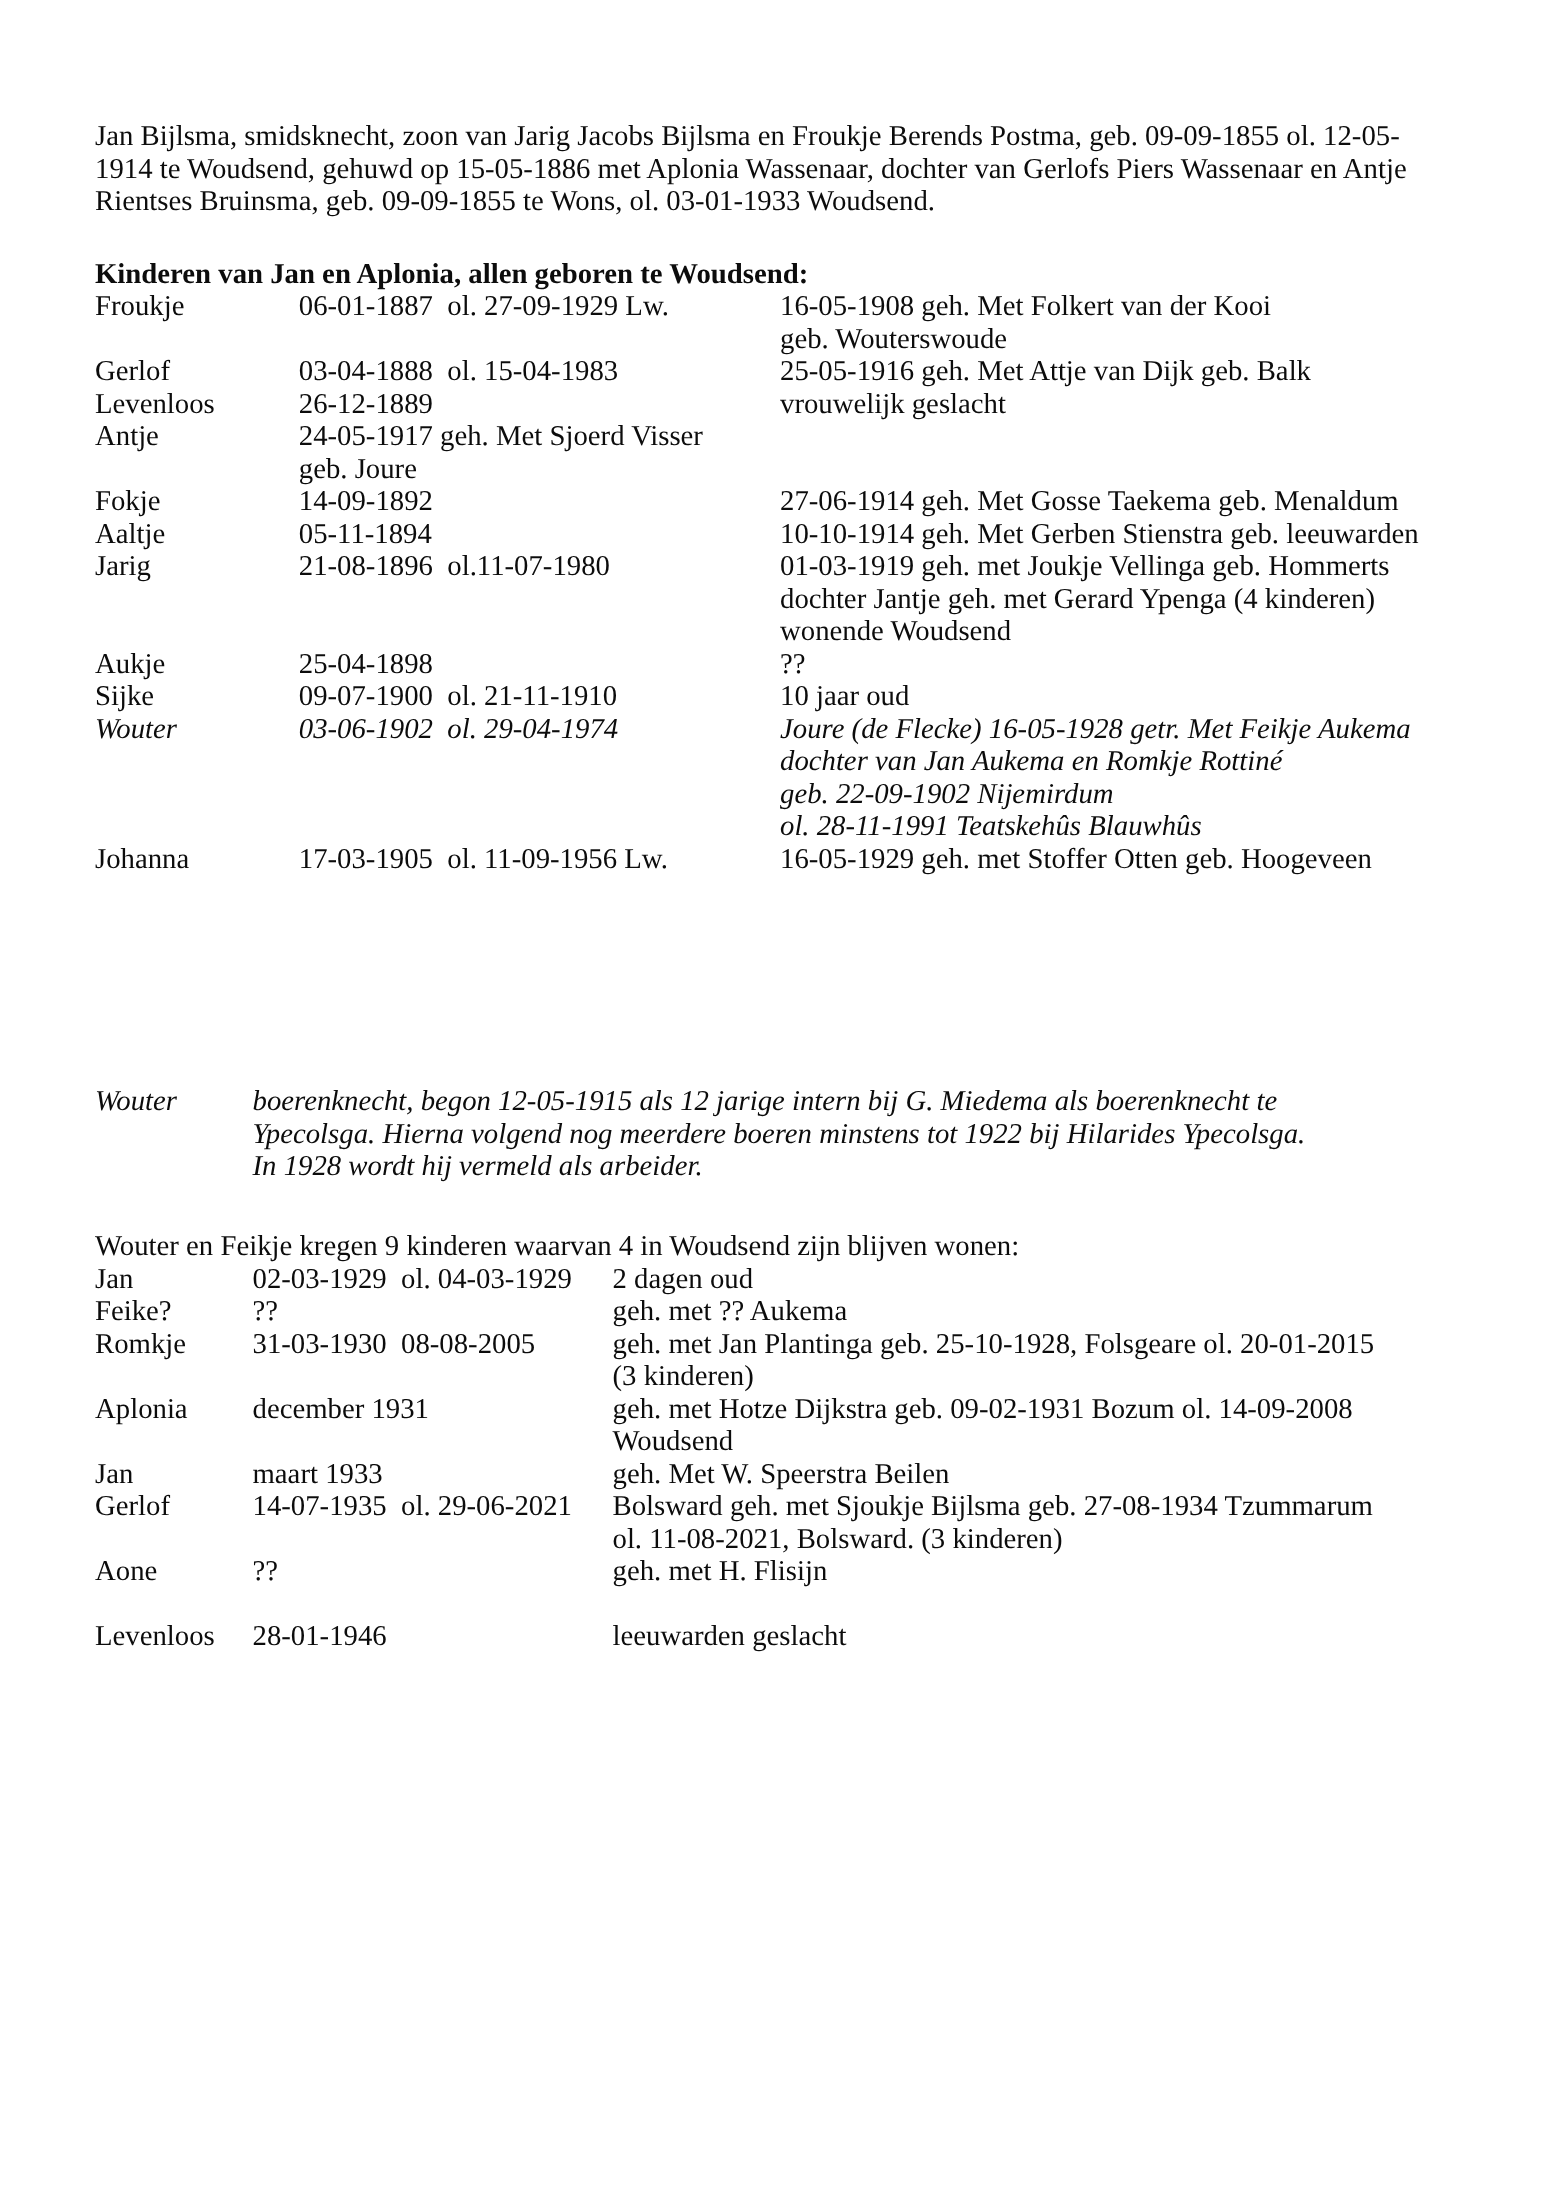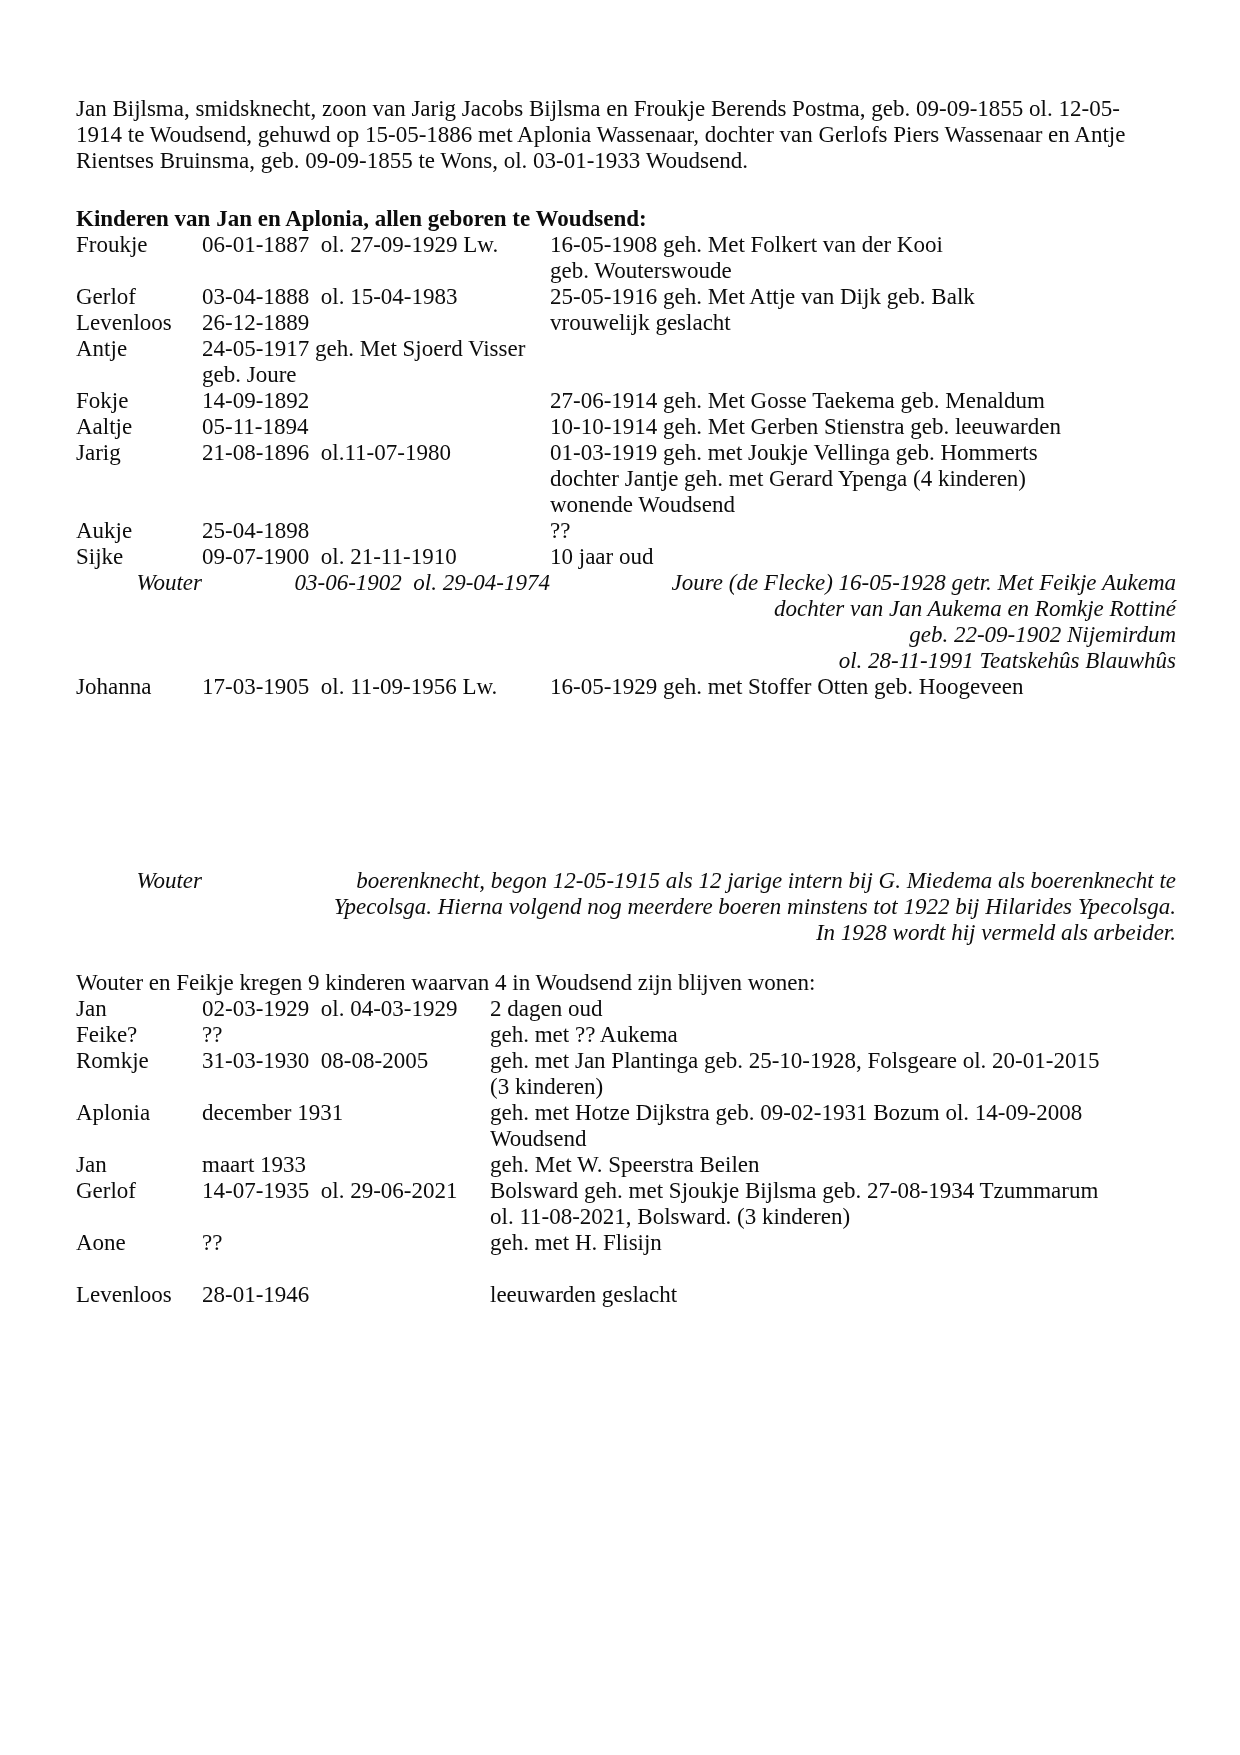--- a/index.html
+++ b/index.html
@@ -18,30 +18,30 @@
     font-family: "Liberation Serif", "DejaVu Serif", serif;
     font-size: 23px;
     line-height: 26px;
   }
   .para, .heading {
     margin: 0;
     white-space: pre-wrap;
   }
   .heading-1 { margin-top: 32px; font-weight: bold; }
   .note { margin-top: 168px; }
-  .heading-2 { margin-top: 24px; }
+  .heading-2 { margin-top: 38px; }
   .row {
     display: grid;
     align-items: start;
   }
-  .t1 .row { grid-template-columns: 126px 348px 1fr; }
+  .t1 .row { grid-template-columns: 126px 348px 1fr; gap: 37px; }
   .t2 .row { grid-template-columns: 126px 288px 1fr; }
   .note.row { grid-template-columns: 126px 1fr; }
   .cell { white-space: pre-wrap; }
-  .italic { font-style: italic; text-align: right; }
+  .italic { font-style: italic; }
   .gap-above { margin-top: 26px; }
 </style>
 </head>
 <body>
 
 <div class="page">
 
   <p class="para">Jan Bijlsma, smidsknecht, zoon van Jarig Jacobs Bijlsma en Froukje Berends Postma, geb. 09-09-1855 ol. 12-05-
 1914 te Woudsend, gehuwd op 15-05-1886 met Aplonia Wassenaar, dochter van Gerlofs Piers Wassenaar en Antje
 Rientses Bruinsma, geb. 09-09-1855 te Wons, ol. 03-01-1933 Woudsend.</p>

